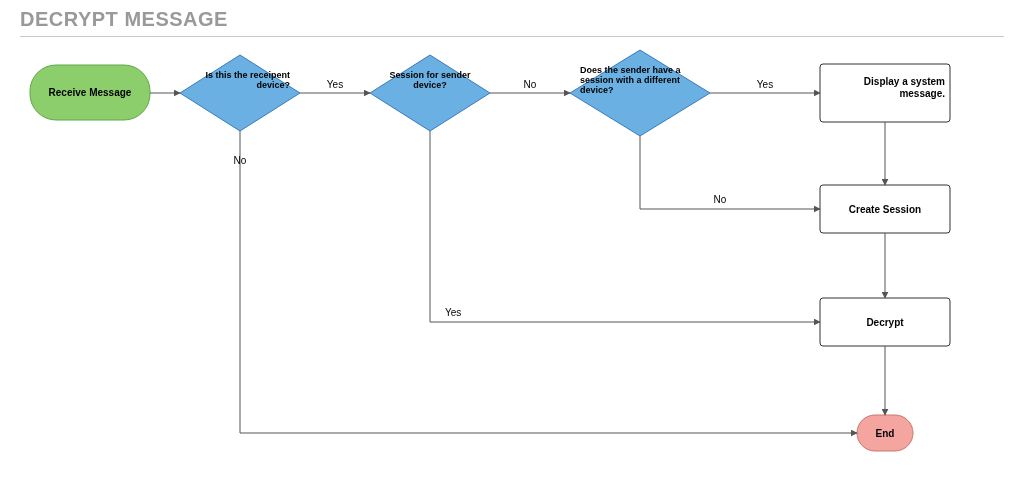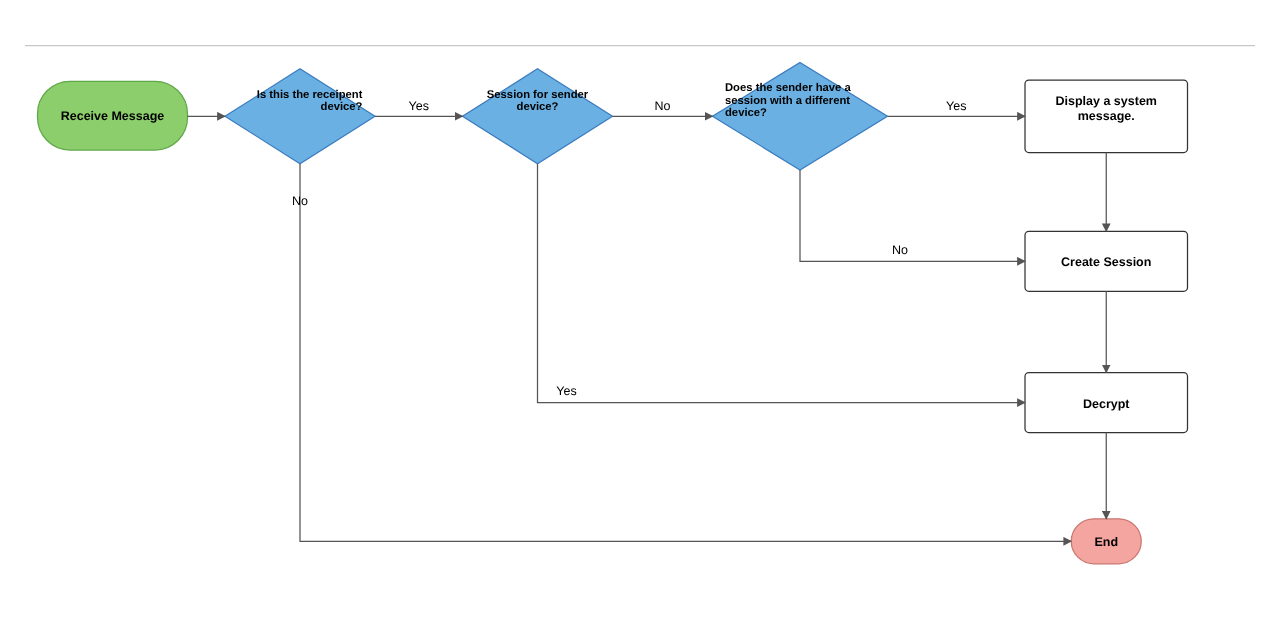--- a/index.html
+++ b/index.html
@@ -12,20 +12,21 @@
   .box { fill: #ffffff; stroke: #333333; stroke-width: 1; }
   .diamond { fill: #6ab0e2; stroke: #3a7bbf; stroke-width: 1; }
   .start { fill: #8cce6b; stroke: #5fa84a; stroke-width: 1; }
   .end { fill: #f4a5a0; stroke: #c97770; stroke-width: 1; }
   .edge { stroke: #555555; stroke-width: 1; fill: none; }
 </style>
 </head>
 <body>
 
 <div class="canvas">
+  <div class="title">DECRYPT MESSAGE</div>
   <div class="hr"></div>
 
   <svg viewBox="0 0 1024 500">
     <defs>
       <marker id="arrow" viewBox="0 0 10 10" refX="9" refY="5" markerWidth="7" markerHeight="7" orient="auto-start-reverse">
         <path d="M 0 0 L 10 5 L 0 10 z" fill="#555555"></path>
       </marker>
     </defs>
 
     <g>
@@ -50,21 +51,21 @@
     <g>
       <polygon class="diamond" points="640,50 710,93 640,136 570,93"></polygon>
       <foreignObject x="580" y="66" width="120" height="54">
         <div xmlns="http://www.w3.org/1999/xhtml" style="font-size:9px;font-weight:bold;line-height:1.1">Does the sender have a session with a different device?</div>
       </foreignObject>
     </g>
 
     <g>
       <rect class="box" x="820" y="64" rx="3" ry="3" width="130" height="58"></rect>
       <foreignObject x="825" y="76" width="120" height="34">
-        <div xmlns="http://www.w3.org/1999/xhtml" style="font-size:10px;font-weight:bold;text-align:center;line-height:1.2">Display a system message.</div>
+        <div xmlns="http://www.w3.org/1999/xhtml" style="font-size:10px;font-weight:bold;text-align:right;line-height:1.2">Display a system message.</div>
       </foreignObject>
     </g>
 
     <g>
       <rect class="box" x="820" y="185" rx="3" ry="3" width="130" height="48"></rect>
       <text class="node-text" x="885" y="213" text-anchor="middle">Create Session</text>
     </g>
 
     <g>
       <rect class="box" x="820" y="298" rx="3" ry="3" width="130" height="48"></rect>

